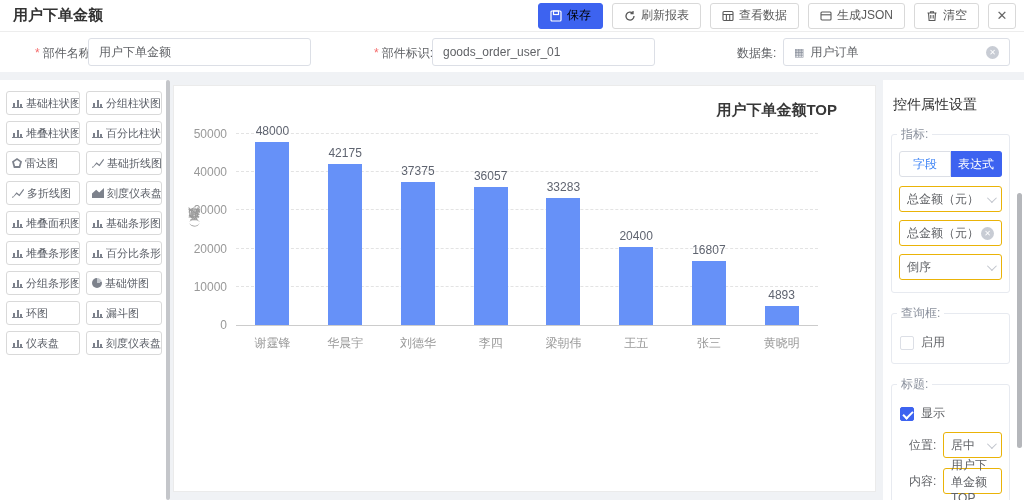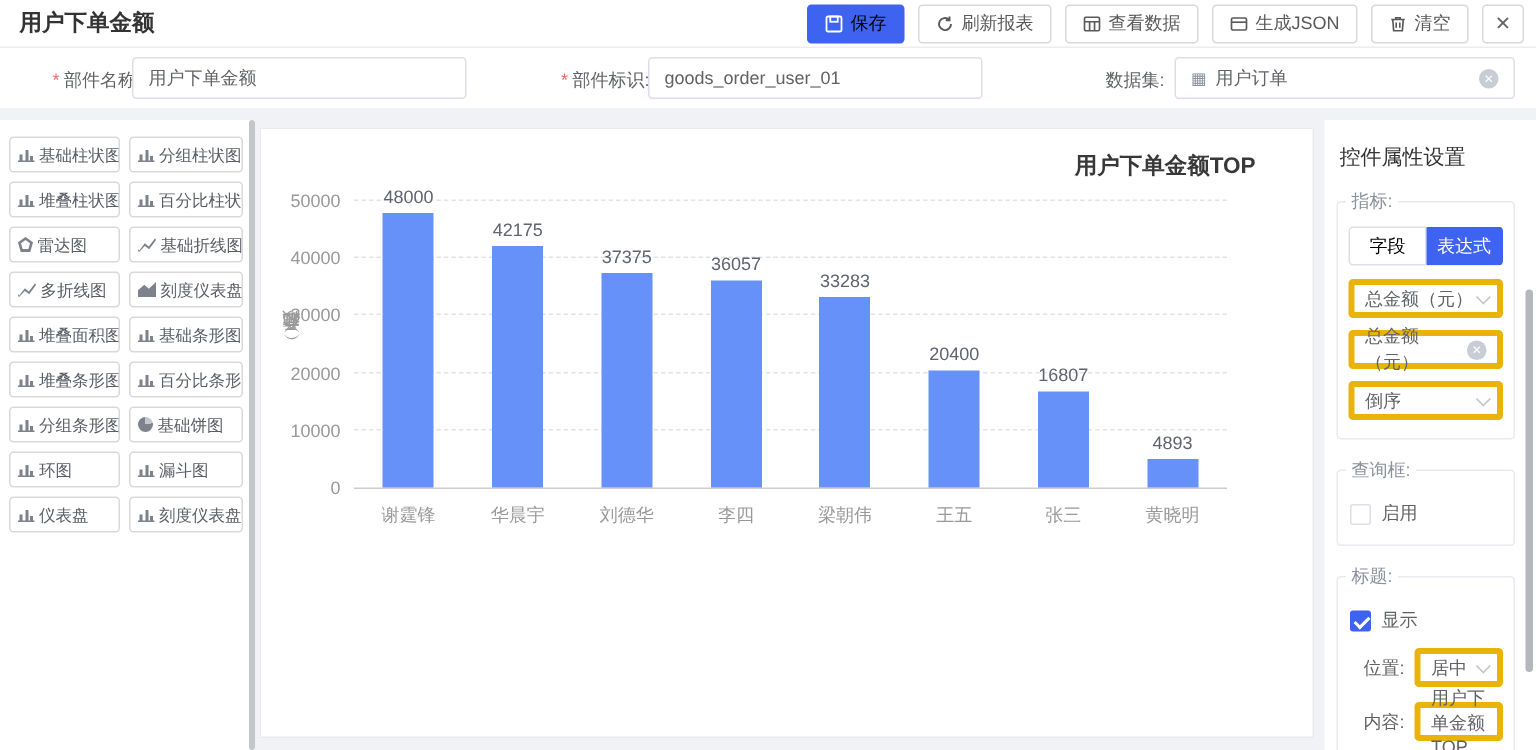--- a/index.html
+++ b/index.html
@@ -79,25 +79,25 @@
                font-size:12px; color:#999; }
 
   
   .rpanel { position:absolute; left:883px; top:80px; width:141px; height:420px; background:#fff;
             padding:16px 14px 0 8px; overflow:hidden; }
   .rp-title { font-size:14px; color:#333; margin-bottom:12px; padding-left:2px; }
   fieldset.sec { border:1px solid #e7eaf0; border-radius:3px; padding:8px 7px 10px; margin-bottom:12px; }
   fieldset.sec legend { font-size:12px; color:#8a909c; padding:0 4px; margin-left:-2px; }
   .seg { display:flex; margin-bottom:9px; }
   .seg-btn { flex:1; height:26px; line-height:24px; text-align:center; font-size:12px;
-             border:1px solid #dcdfe6; background:#fff; color:#000000; cursor:pointer; }
+             border:1px solid #dcdfe6; background:#fff; color:#3b82f6; cursor:pointer; }
   .seg-btn:first-child { border-radius:3px 0 0 3px; }
   .seg-btn:last-child { border-radius:0 3px 3px 0; border-left:none; }
   .seg-btn.active { background:#3d63f0; border-color:#3d63f0; color:#fff; }
-  .rp-field { height:26px; border:4px solid #eab308; border-radius:3px; display:flex; align-items:center;
+  .rp-field { height:26px; border:1px solid #eab308; border-radius:3px; display:flex; align-items:center;
               padding:0 7px; font-size:12px; color:#606266; margin-bottom:8px; background:#fff; }
   .chev { margin-left:auto; width:7px; height:7px; border-right:1px solid #c0c4cc; border-bottom:1px solid #c0c4cc;
           transform:rotate(45deg) translateY(-2px); flex:none; }
   .cb-row { display:flex; align-items:center; gap:7px; font-size:12px; color:#606266; margin:4px 0 2px 1px; }
   .cb { width:14px; height:14px; border:1px solid #dcdfe6; border-radius:2px; background:#fff;
         display:inline-block; position:relative; flex:none; cursor:pointer; }
   .cb.checked { background:#3d63f0; border-color:#3d63f0; }
   .cb.checked::after { content:""; position:absolute; left:4px; top:1px; width:4px; height:8px;
         border:solid #fff; border-width:0 2px 2px 0; transform:rotate(45deg); }
   .sub-row { display:flex; align-items:center; margin:10px 0 0 10px; font-size:12px; color:#606266; }

